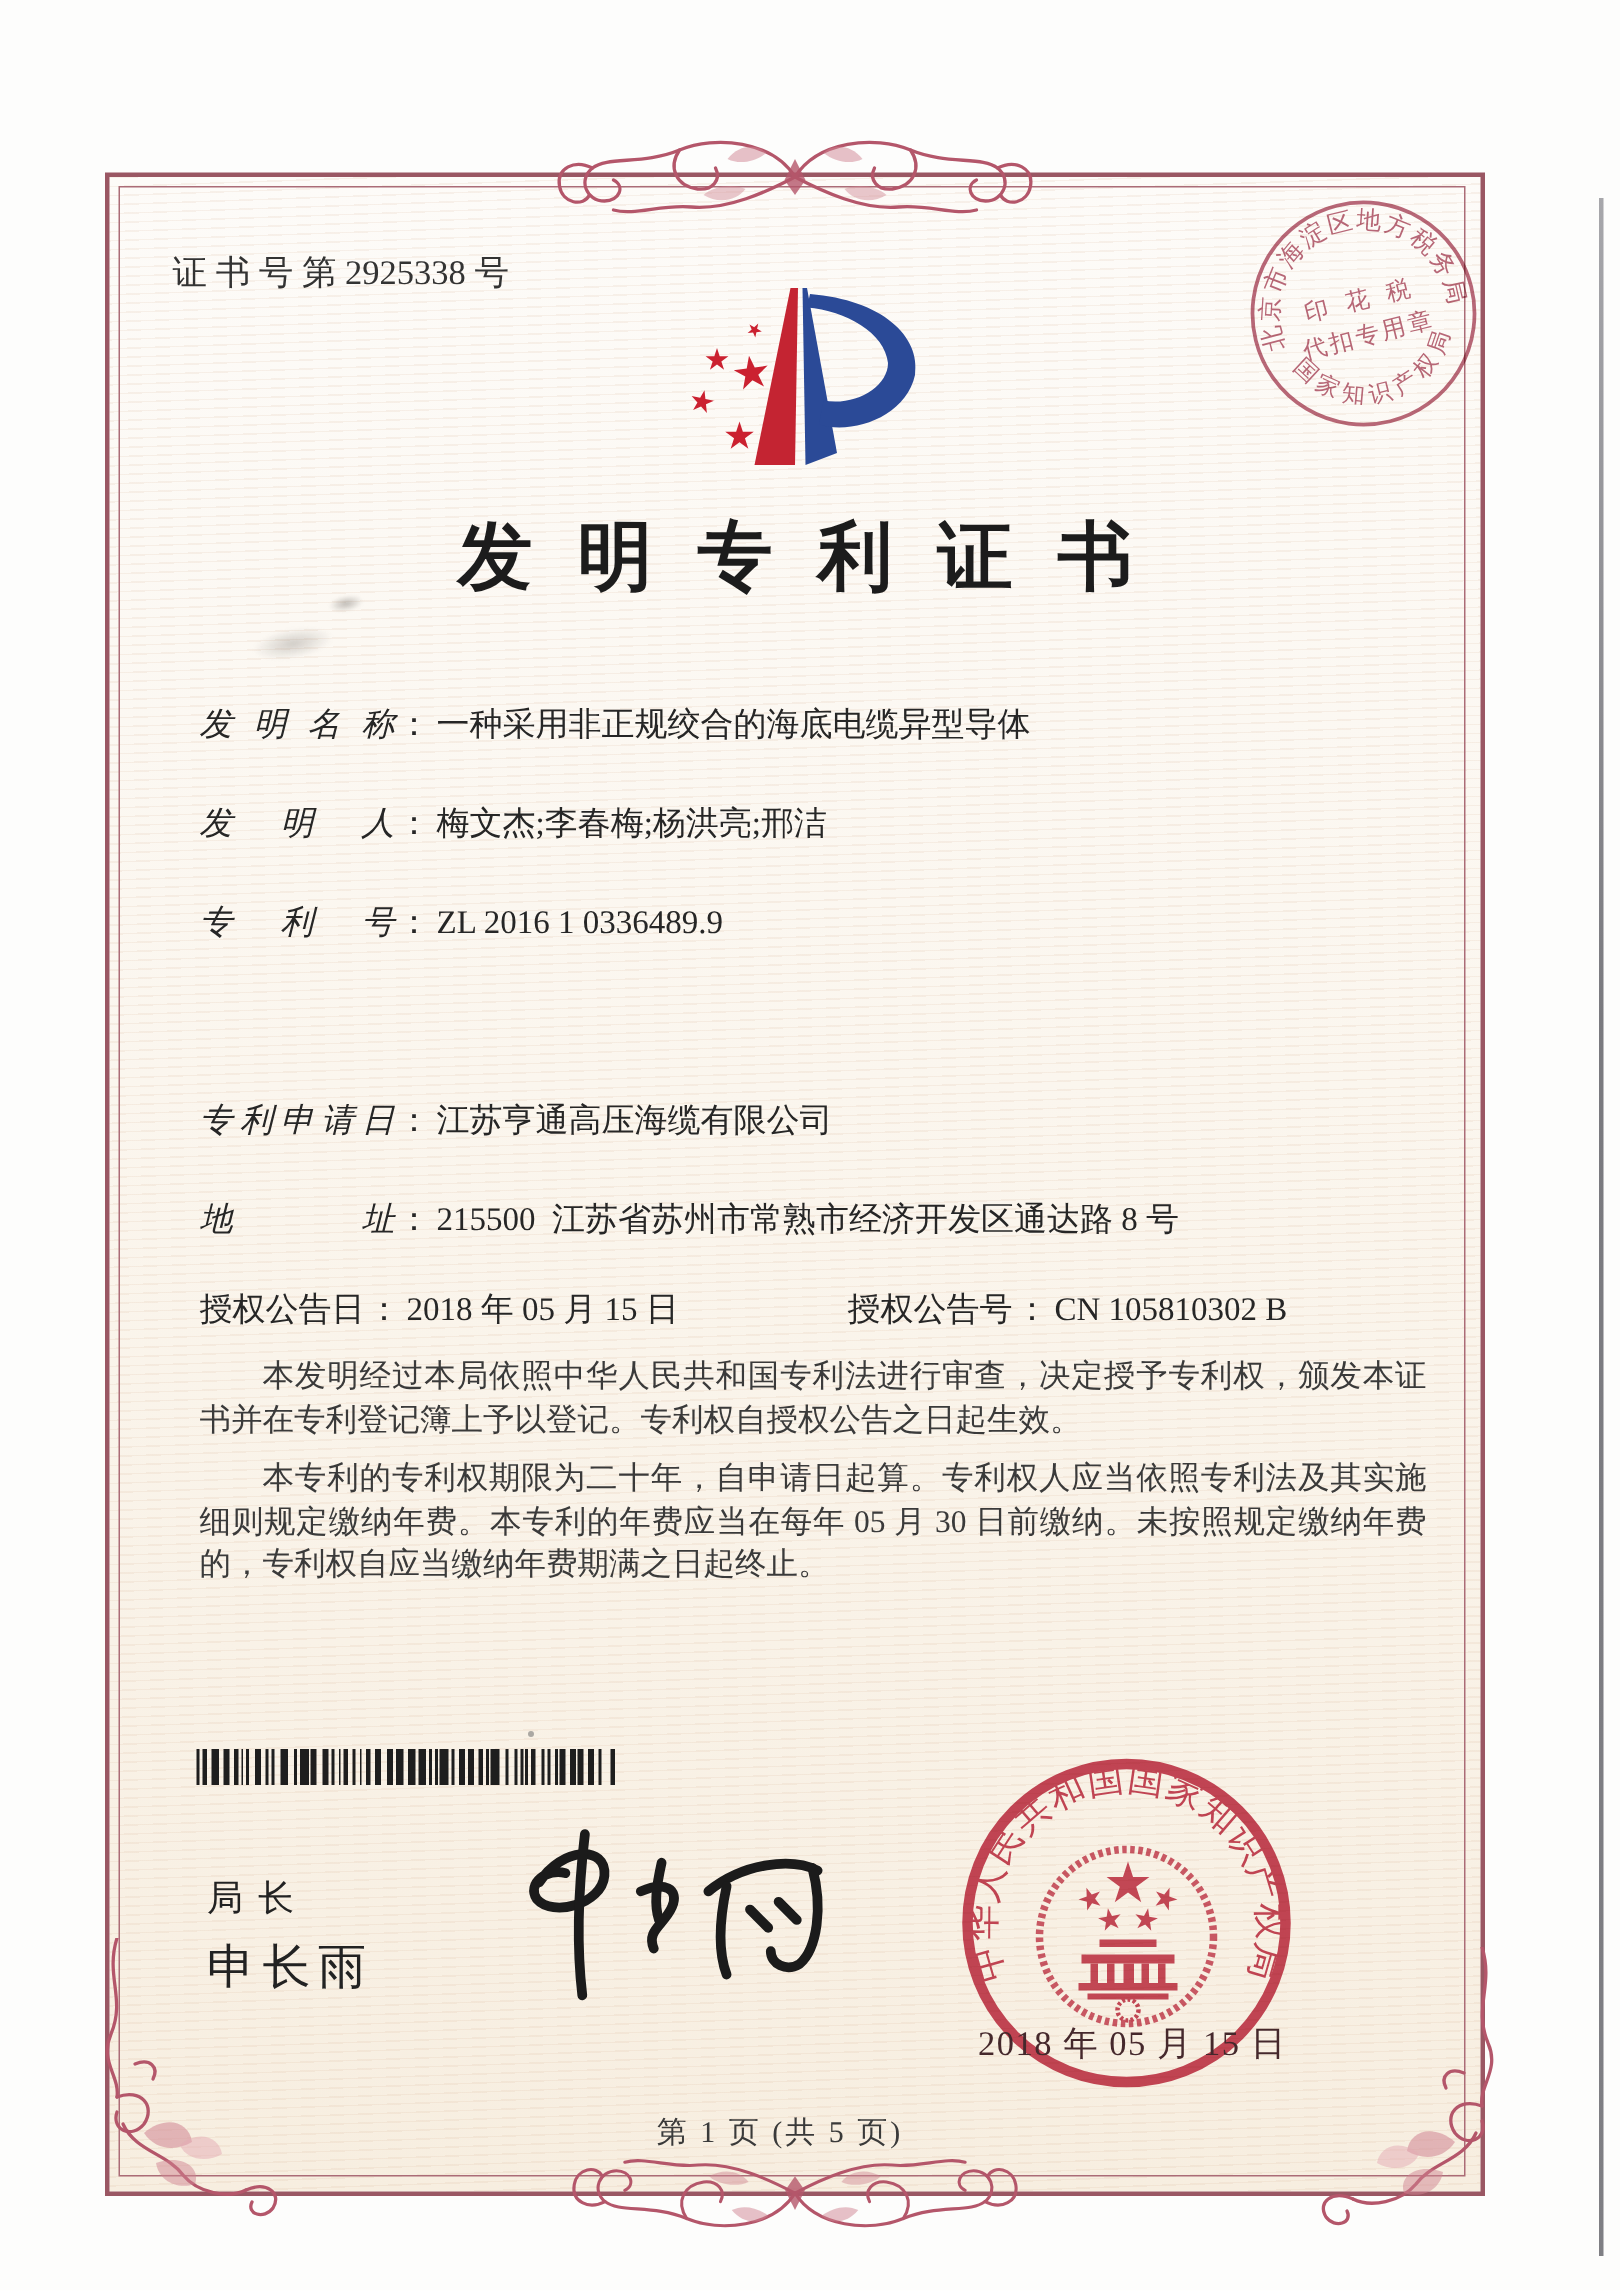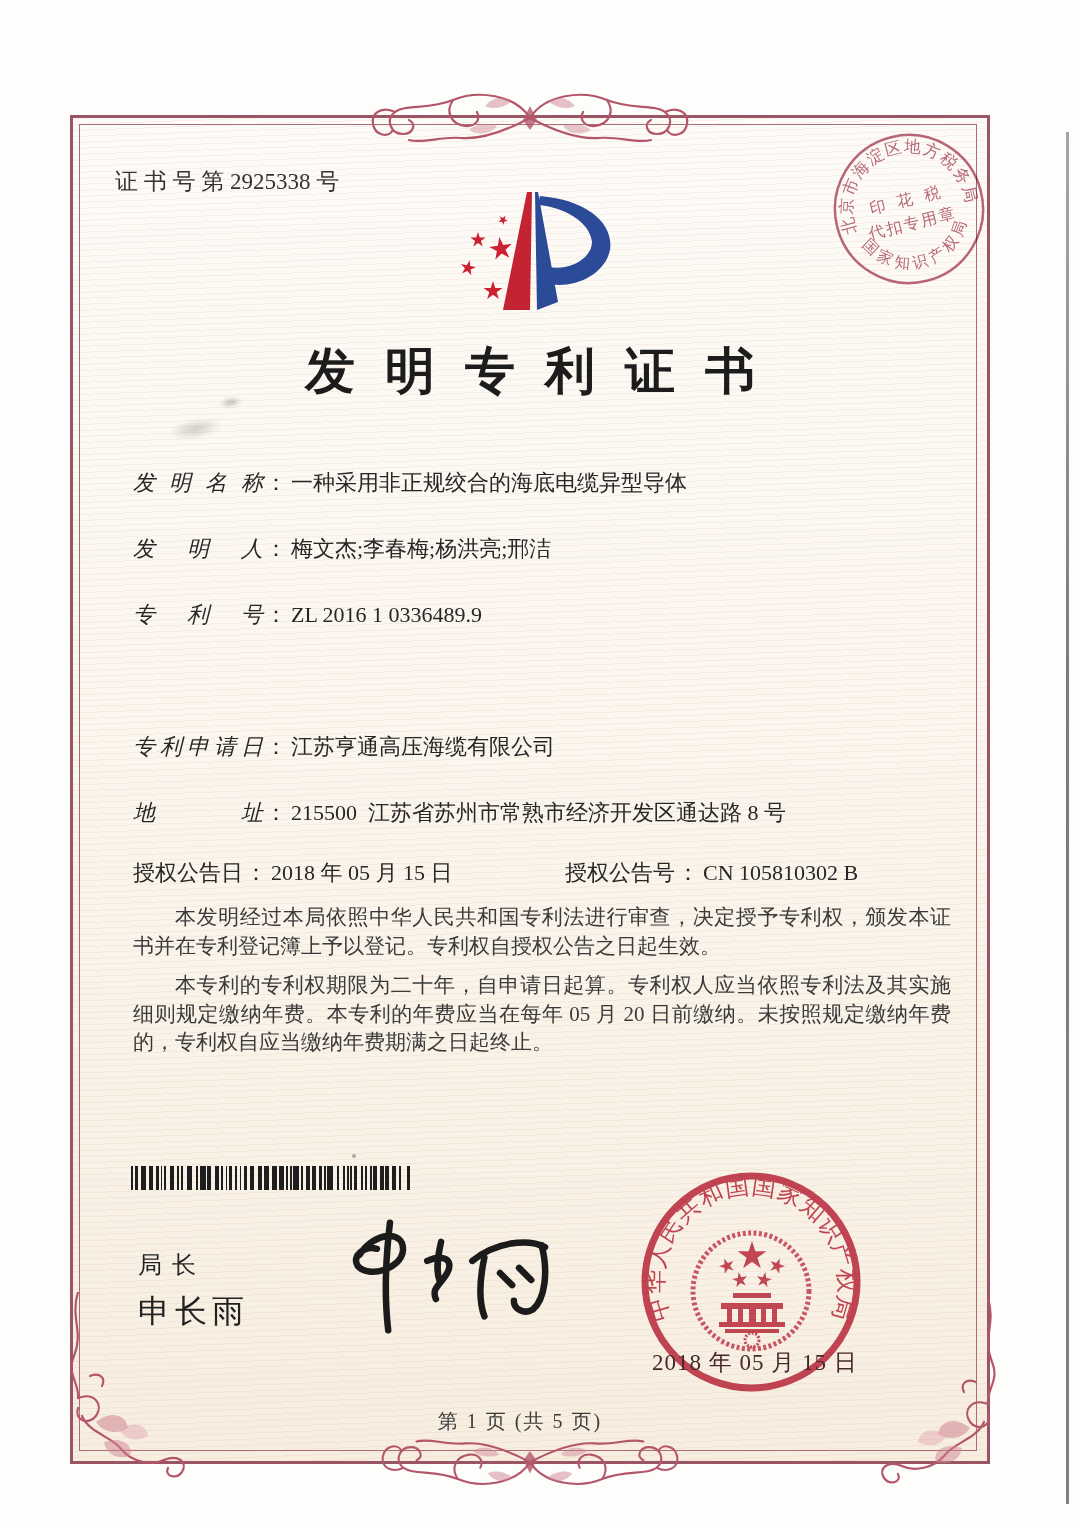--- a/index.html
+++ b/index.html
@@ -147,21 +147,21 @@
   </div>
   <div class="frow" style="top:858px">
     <span>授权公告日</span><span class="fcolon">：</span><span class="fvalue">2018 年 05 月 15 日</span>
     <span class="grant2">
       <span>授权公告号</span><span class="fcolon">：</span><span class="fvalue">CN 105810302 B</span>
     </span>
   </div>
 
   <div class="paras">
     <p>本发明经过本局依照中华人民共和国专利法进行审查，决定授予专利权，颁发本证书并在专利登记簿上予以登记。专利权自授权公告之日起生效。</p>
-    <p>本专利的专利权期限为二十年，自申请日起算。专利权人应当依照专利法及其实施细则规定缴纳年费。本专利的年费应当在每年 05 月 20 日前缴纳。未按照规定缴纳年费的，专利权自应当缴纳年费期满之日起终止。</p>
+    <p>本专利的专利权期限为二十年，自申请日起算。专利权人应当依照专利法及其实施细则规定缴纳年费。本专利的年费应当在每年 05 月 30 日前缴纳。未按照规定缴纳年费的，专利权自应当缴纳年费期满之日起终止。</p>
   </div>
 
   <div class="barcode">
       <i style="left:0px;width:2px"></i>
       <i style="left:4px;width:3px"></i>
       <i style="left:9.5px;width:5.5px"></i>
       <i style="left:18px;width:4px"></i>
       <i style="left:25px;width:3px"></i>
       <i style="left:29.5px;width:1.5px"></i>
       <i style="left:33px;width:2px"></i>

